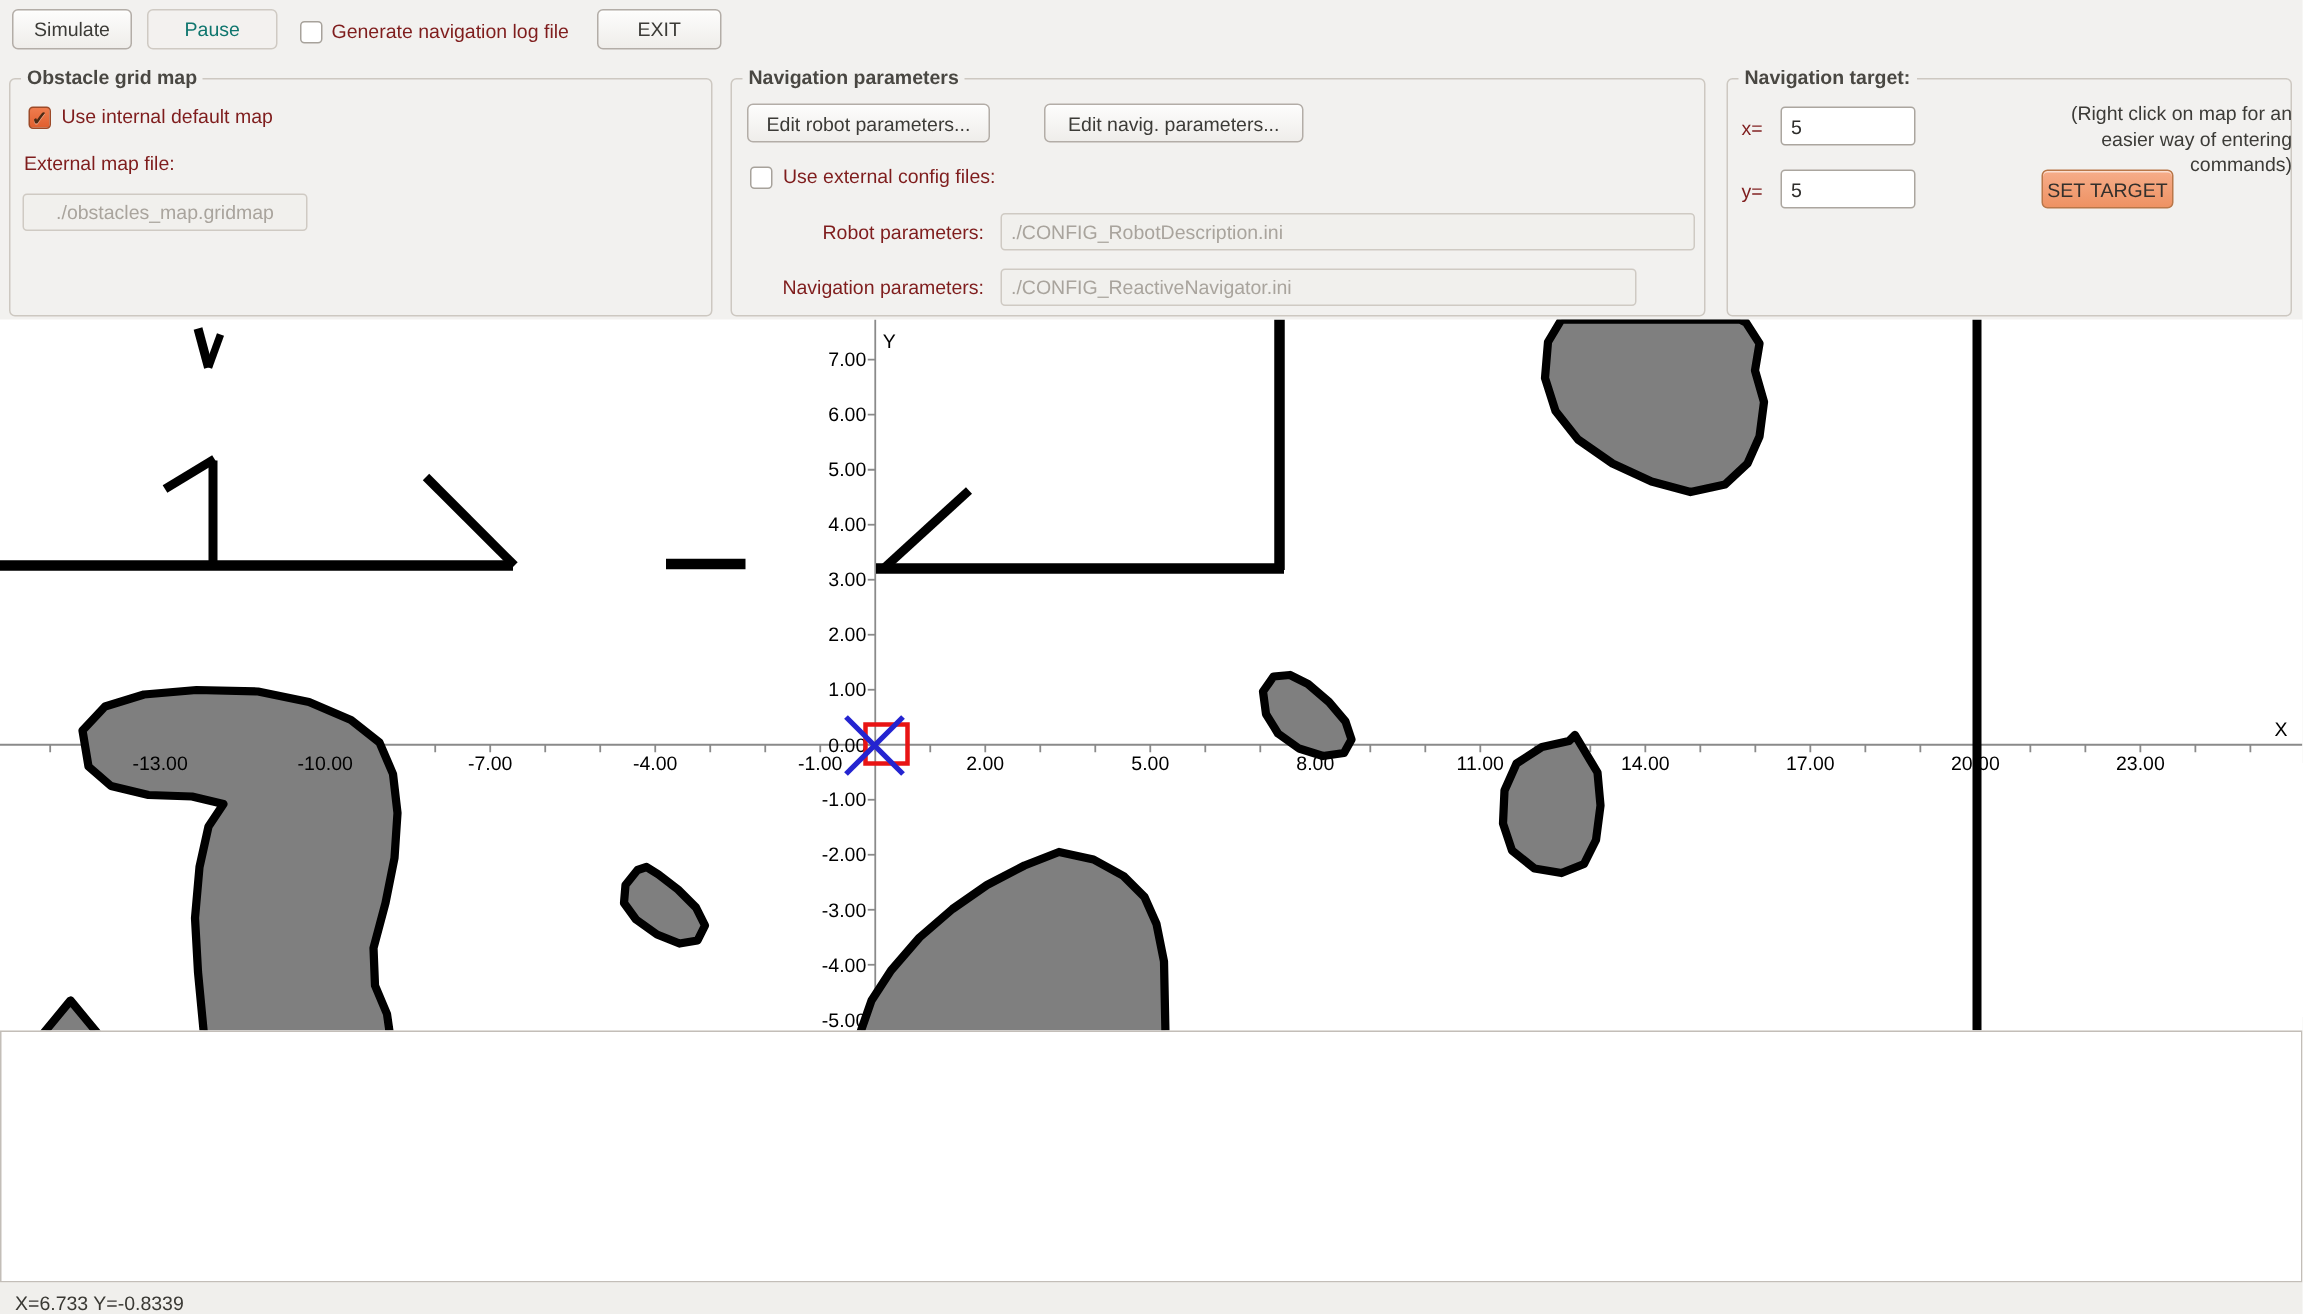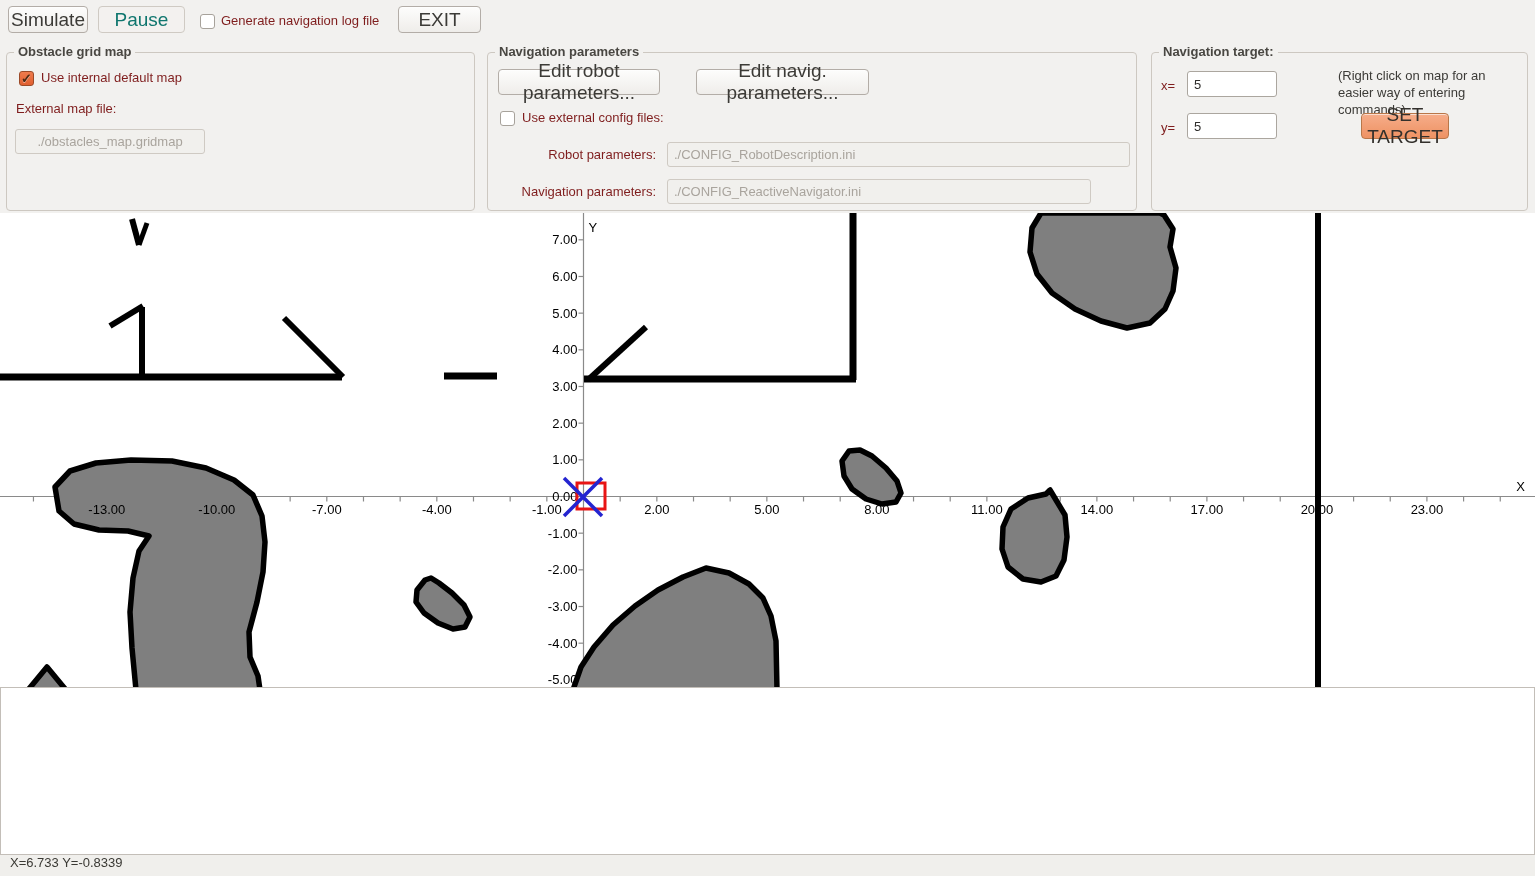--- a/index.html
+++ b/index.html
@@ -8,21 +8,21 @@
     background:#f2f1ef;color:#3c3b37;
     font-family:"Liberation Sans",sans-serif;font-size:13px;
   }
   .abs{position:absolute;}
   
   #toppanel{left:0;top:0;width:1535px;height:213px;background:#f2f1ef;}
   .btn{
     position:absolute;box-sizing:border-box;
     background:linear-gradient(#fdfdfc,#efedea);
     border:1px solid #b3ada7;border-radius:4px;
-    color:#3c3b37;font-size:19px;text-align:center;
+    color:#3c3b37;font-size:13px;text-align:right;
     display:flex;align-items:center;justify-content:center;
     cursor:default;box-shadow:0 1px 0 rgba(255,255,255,.6) inset;
   }
   .btn.disabled{color:#0f766e;border-color:#cfcac3;background:#f3f1ef;box-shadow:none;}
   .btn.accent{
     background:linear-gradient(#f6ad8a,#ee9263);
     border:1px solid #b97749;color:#33302c;
   }
   .groupbox{
     position:absolute;box-sizing:border-box;
@@ -46,31 +46,31 @@
   }
   .lbl{position:absolute;white-space:nowrap;color:#7f1d1d;}
   .lbl.right{text-align:right;}
   .input{
     position:absolute;box-sizing:border-box;
     background:#ffffff;border:1px solid #aba69f;border-radius:3px;
     font-family:"Liberation Sans",sans-serif;font-size:13px;color:#2e2d2b;
     padding:0 6px;outline:none;
   }
   .input.disabled{background:#f1f0ed;border-color:#cfcac3;color:#a9a49d;}
-  .hint{position:absolute;text-align:left;color:#3c3b37;line-height:17px;}
+  .hint{position:absolute;text-align:right;color:#3c3b37;line-height:17px;}
   
   #maparea{left:0;top:213px;width:1535px;height:474px;background:#ffffff;}
   
   #logpanel{
     left:0;top:687px;width:1535px;height:168px;box-sizing:border-box;
     background:#ffffff;border:1px solid #c3beb8;
   }
   #statusbar{
     left:0;top:855px;width:1535px;height:21px;background:#f0efec;
-    display:flex;align-items:flex-start;padding-left:10px;box-sizing:border-box;
+    display:flex;align-items:flex-end;padding-left:10px;box-sizing:border-box;
     color:#3a3934;
   }
 </style>
 </head>
 <body>
 
 <div id="toppanel" class="abs">
 
   <div class="btn" style="left:8px;top:6px;width:80px;height:27px;">Simulate</div>
   <div class="btn disabled" style="left:98px;top:6px;width:87px;height:27px;">Pause</div>

